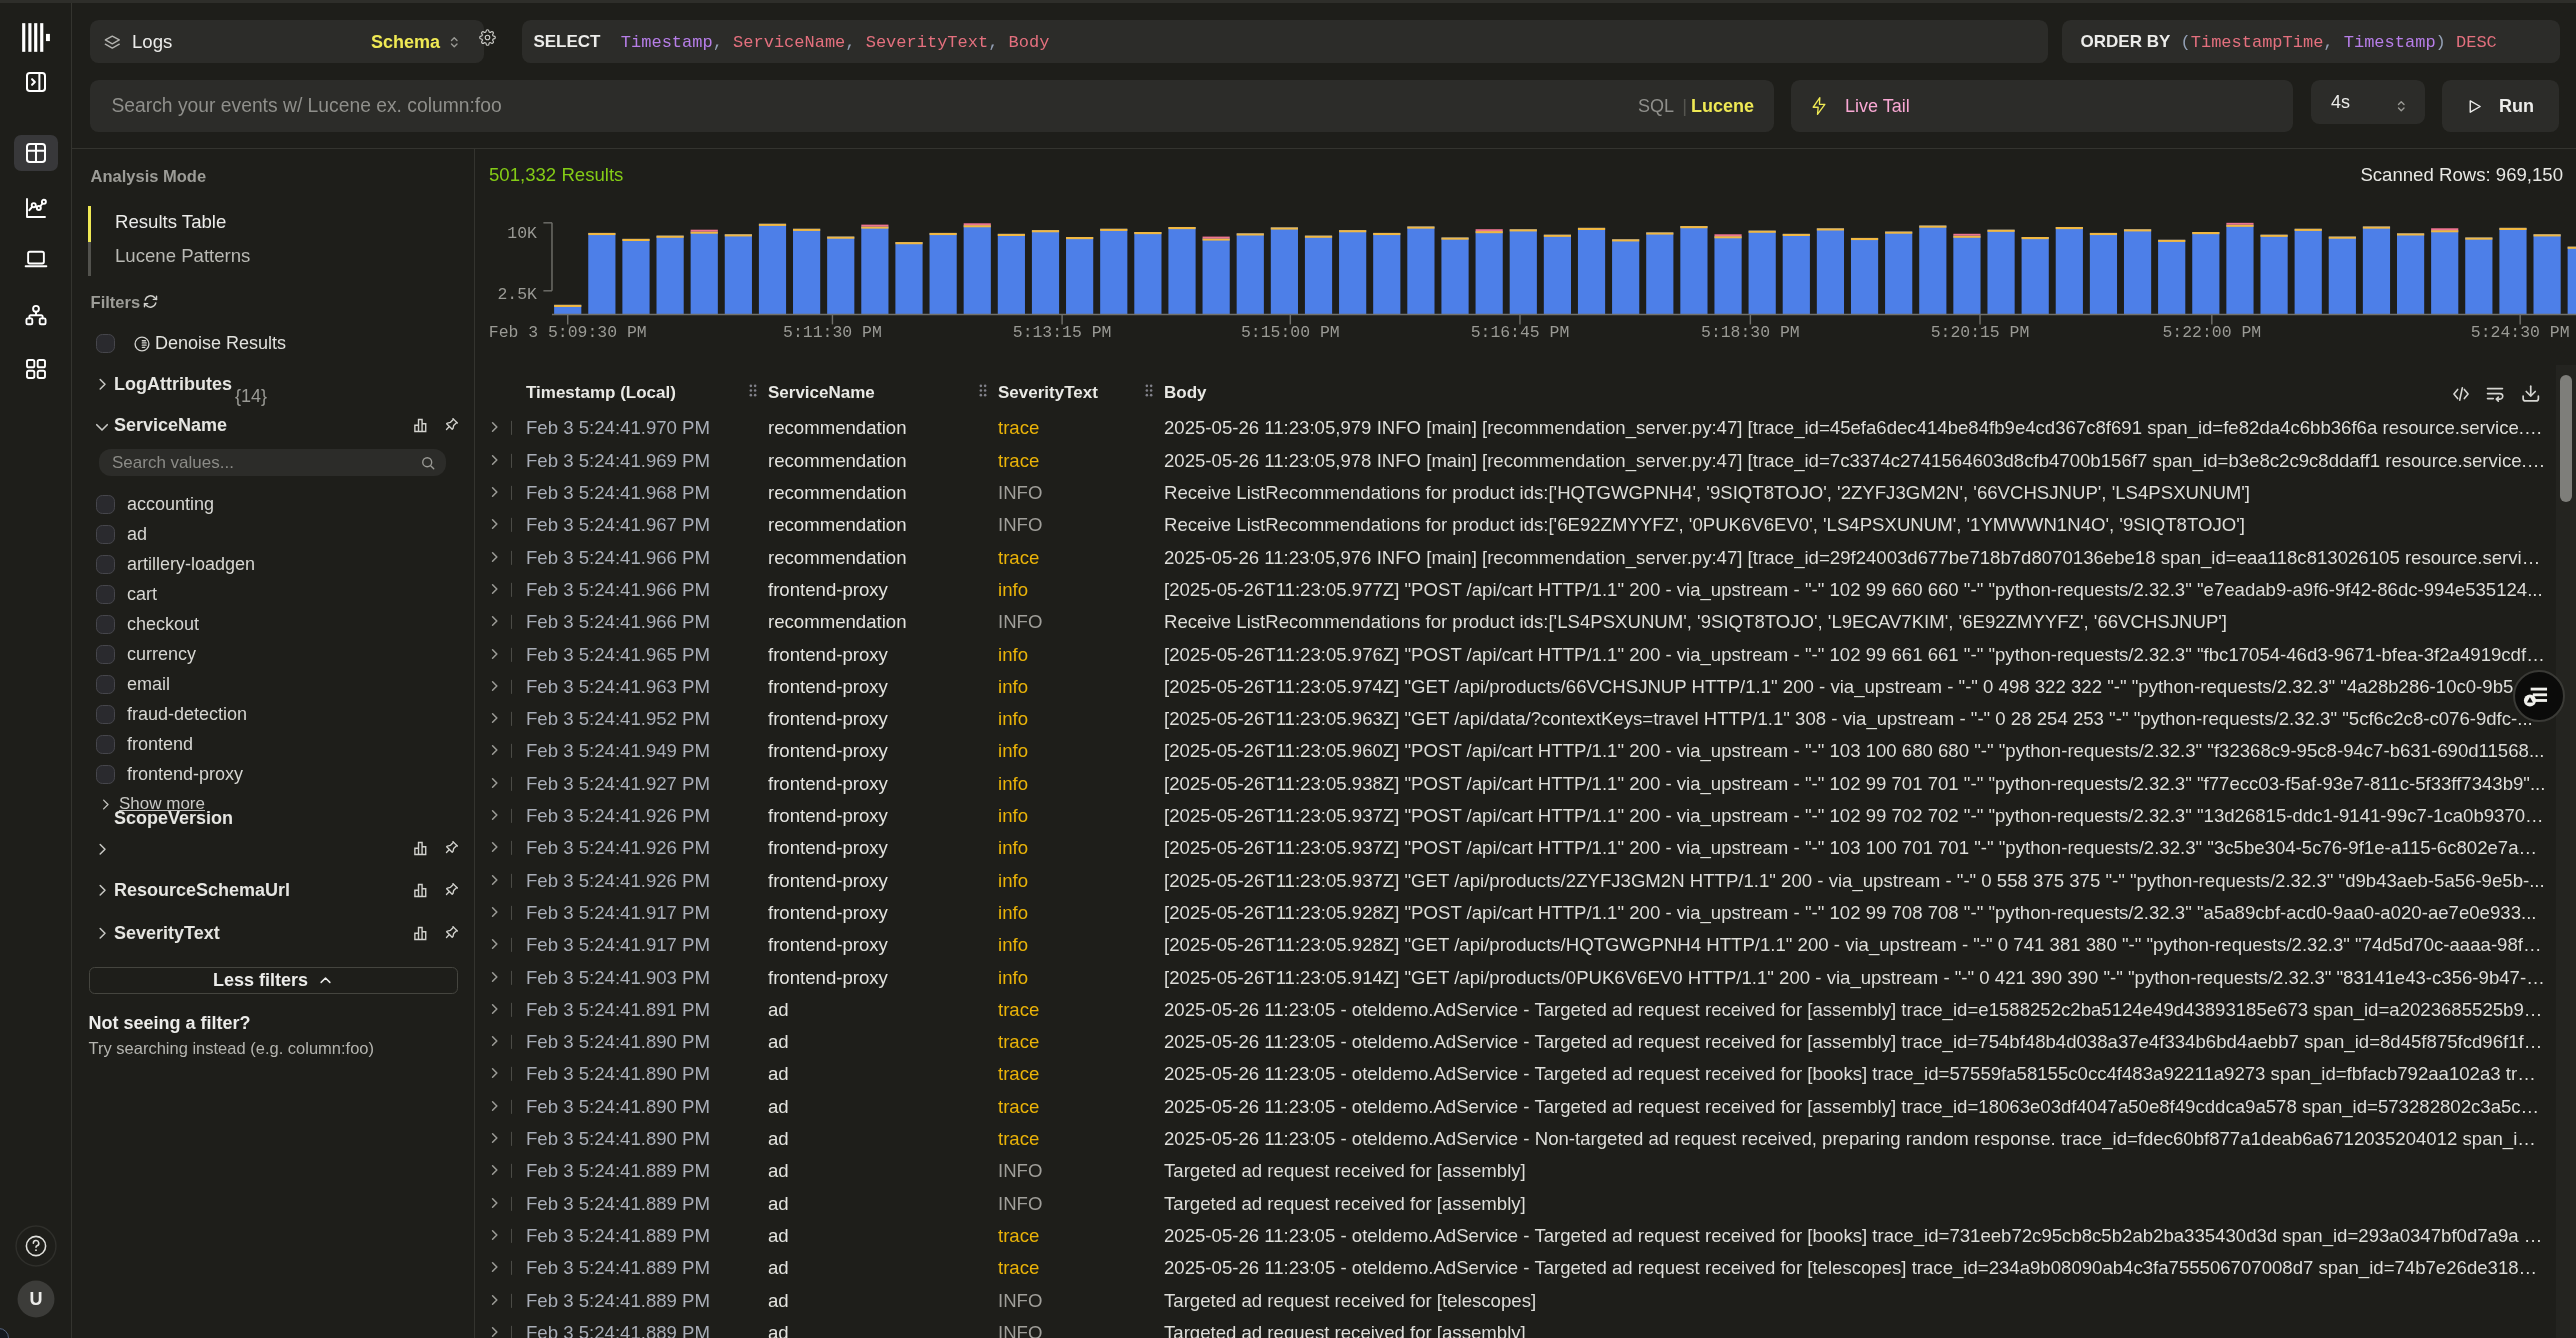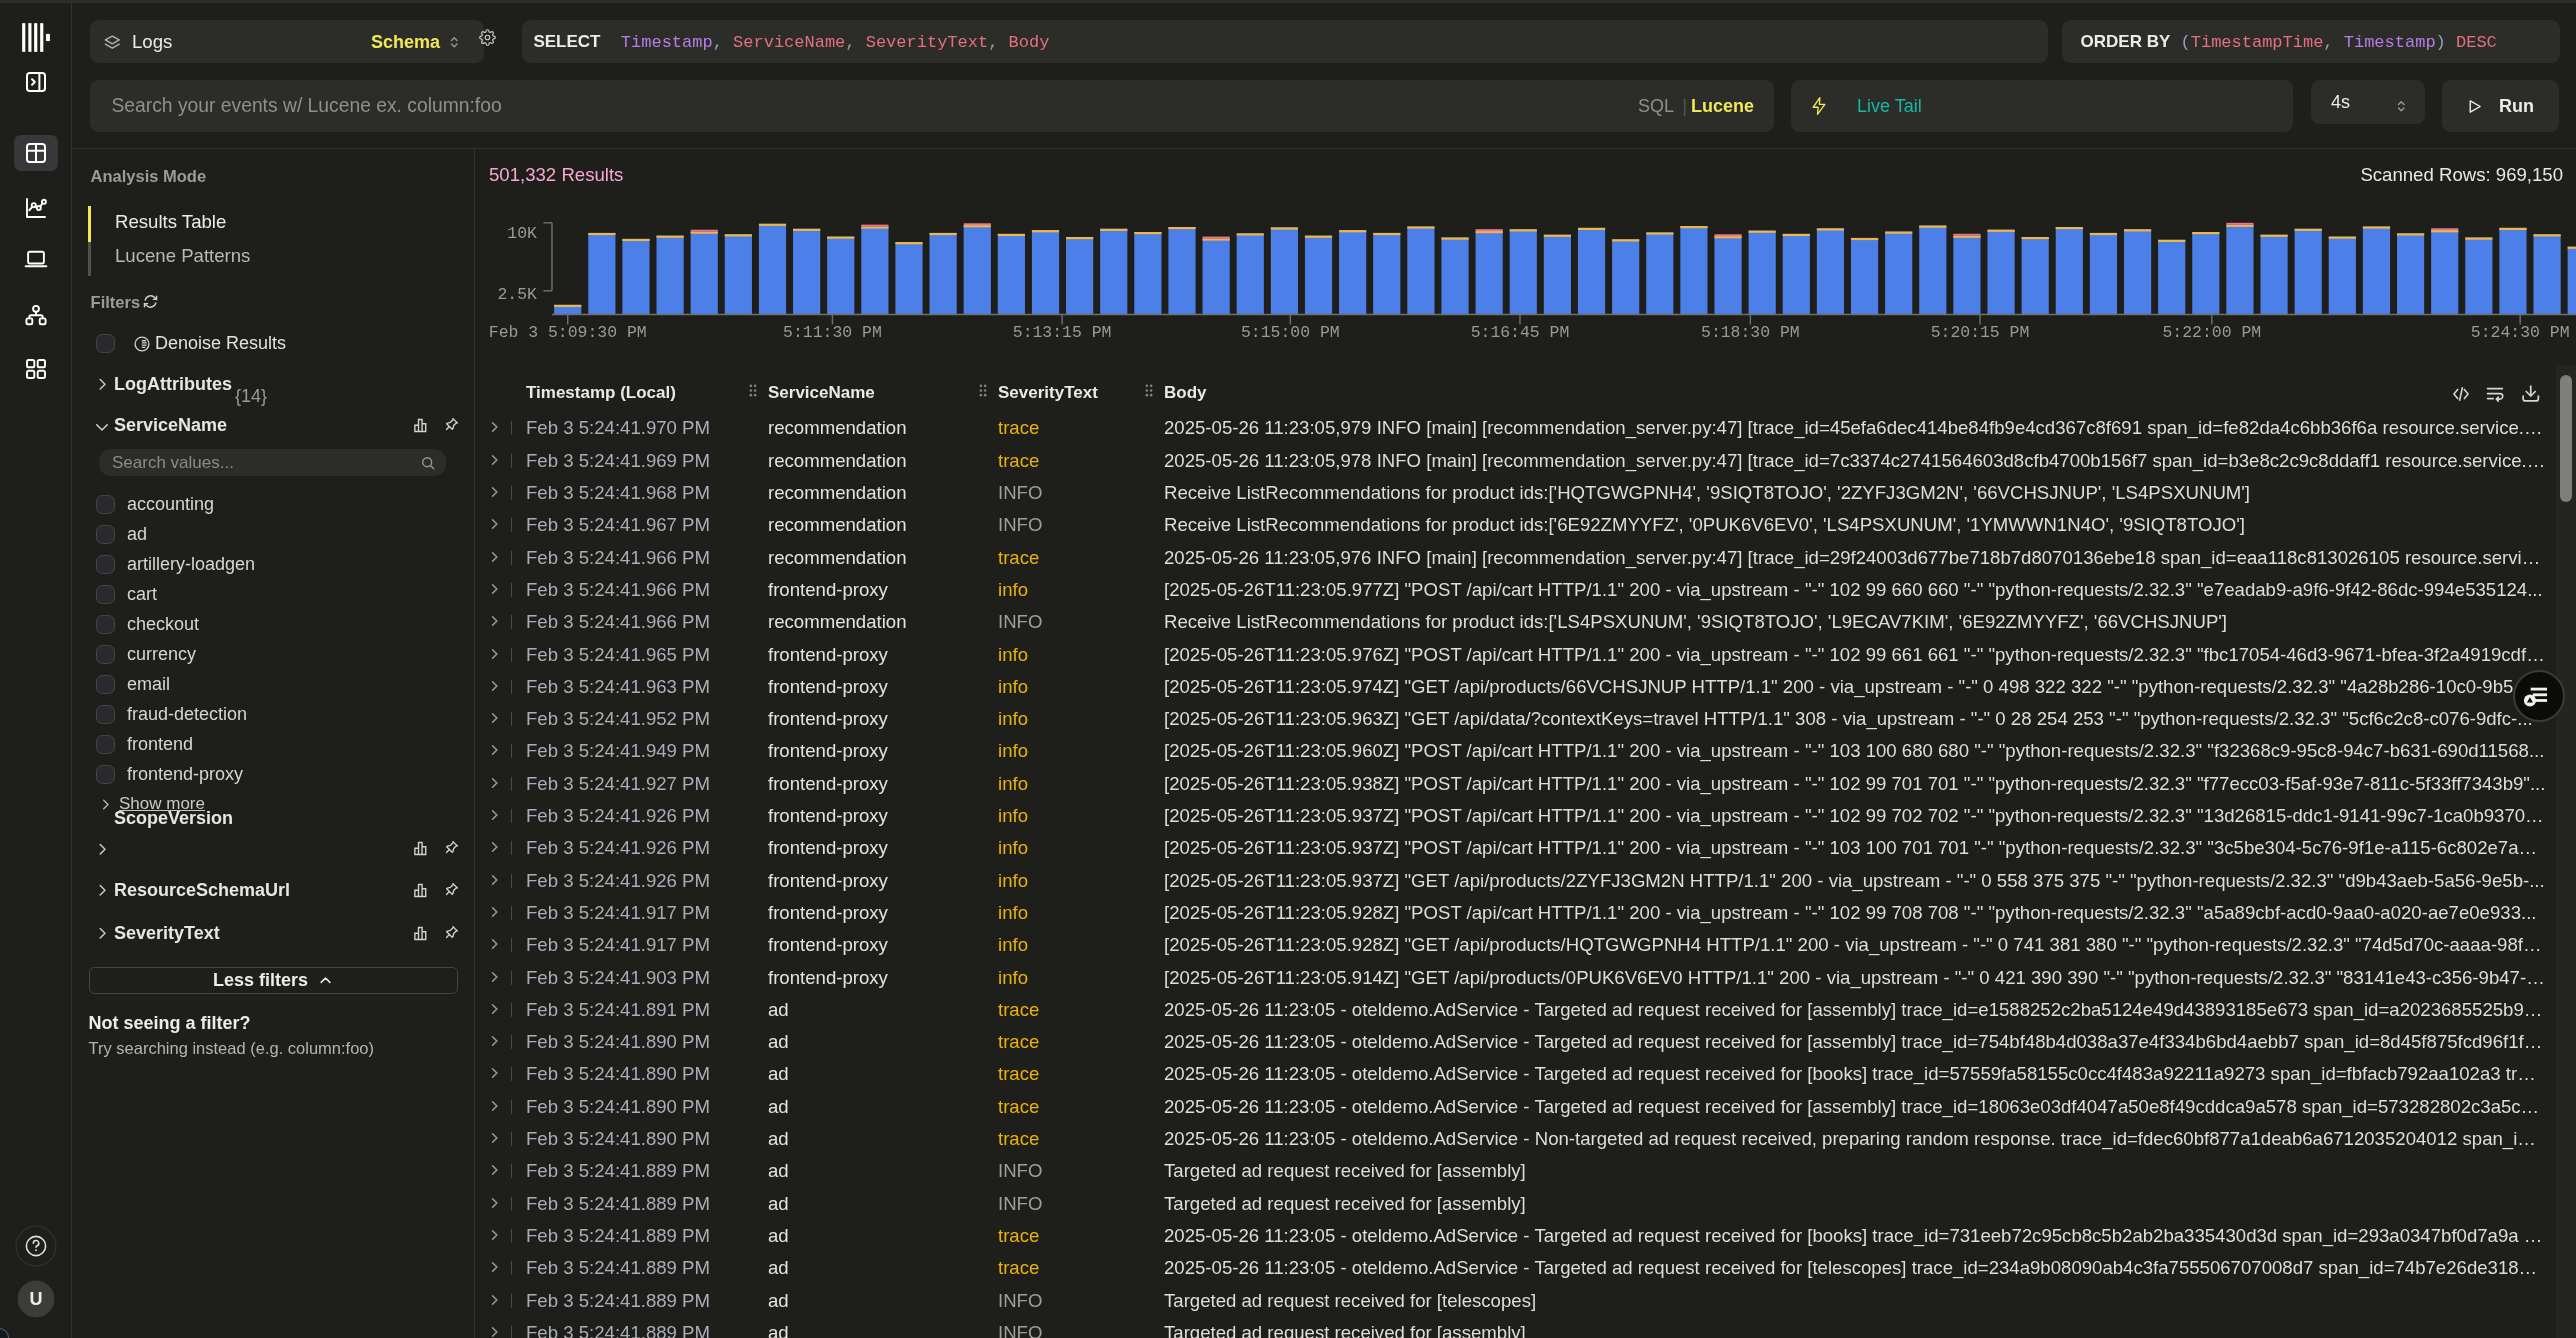--- a/index.html
+++ b/index.html
@@ -133,21 +133,21 @@
 <div id="search">
   <span class="abs" style="left:21.5px; top:50%; transform:translateY(-50%); color:#8f8f8b; font-size:19.3px;">Search your events w/ Lucene ex. column:foo</span>
   <span class="abs" style="right:100px; top:50%; transform:translateY(-50%); color:#8f8f8b; font-size:18px;">SQL</span>
   <span class="abs" style="right:87px; top:50%; transform:translateY(-50%); color:#55554f; font-size:18.6px;">|</span>
   <span class="abs" style="right:20px; top:50%; transform:translateY(-50%); color:#efe954; font-size:18px; font-weight:bold;">Lucene</span>
 </div>
 <div id="livetail">
   <svg style="position:absolute; left:18px; top:15.7px" width="20" height="20" viewBox="0 0 24 24" fill="none" stroke="#efe954" stroke-width="1.6" stroke-linecap="round" stroke-linejoin="round">
     <path d="M13 2L5 13.5h6L10.2 22 19 10h-6.5z"></path>
   </svg>
-  <span class="abs" style="left:66px; top:50%; transform:translateY(-50%); color:#14b8a6; font-size:18px;text-align:right;">Live Tail</span>
+  <span class="abs" style="left:54px; top:50%; transform:translateY(-50%); color:#f9a8d4; font-size:18px;text-align:right;">Live Tail</span>
 </div>
 <div id="foursec">
   <span class="abs" style="left:20px; top:50%; transform:translateY(-50%); color:#ececea; font-size:18px;">4s</span>
   <svg style="position:absolute; right:15.7px; top:18px" width="16.5" height="16.5" viewBox="0 0 24 24" fill="none" stroke="#9a9a95" stroke-width="2" stroke-linecap="round" stroke-linejoin="round">
     <polyline points="8,9.5 12,5.5 16,9.5"></polyline>
         <polyline points="8,14.5 12,18.5 16,14.5"></polyline>
   </svg>
 </div>
 <div id="runbtn">
   <svg style="position:absolute; left:24px; top:18px" width="17" height="17" viewBox="0 0 24 24" fill="none" stroke="#ececea" stroke-width="2" stroke-linejoin="round">
@@ -289,21 +289,21 @@
     <svg width="15" height="15" viewBox="0 0 24 24" fill="none" stroke="#ececea" stroke-width="2.4" stroke-linecap="round" stroke-linejoin="round">
           <polyline points="5,15 12,8 19,15"></polyline>
         </svg>
   </div>
 
   <div class="fitem" style="left:16.5px; top:875px; color:#ececea; font-weight:bold; font-size:18px;">Not seeing a filter?</div>
   <div class="fitem" style="left:16.5px; top:900px; color:#b5b5b0; font-size:16.5px;">Try searching instead (e.g. column:foo)</div>
 </div>
 
 <div id="main">
-  <div class="abs" style="left:15px; top:26.5px; transform:translateY(-50%); color:#f9a8d4; font-size:18.6px;">501,332 Results</div>
+  <div class="abs" style="left:15px; top:26.5px; transform:translateY(-50%); color:#84cc16; font-size:18.6px;">501,332 Results</div>
   <div class="abs" style="right:13px; top:27px; transform:translateY(-50%); color:#e8e8e4; font-size:18.6px;">Scanned Rows: 969,150</div>
 
   <svg class="abs" style="left:0; top:61px" width="2102" height="140" viewBox="0 0 2938 195">
     <text x="88" y="40" text-anchor="end" class="ax">10K</text>
     <text x="88" y="126" text-anchor="end" class="ax">2.5K</text>
     <line x1="109" y1="19" x2="109" y2="114" stroke="#70706b" stroke-width="2"></line>
     <line x1="97" y1="19" x2="109" y2="19" stroke="#70706b" stroke-width="2"></line>
     <line x1="97" y1="114" x2="109" y2="114" stroke="#70706b" stroke-width="2"></line>
     <rect x="112.0" y="133.6" width="38" height="13.4" fill="#4d7fe8"></rect>
 <rect x="112.0" y="133.6" width="38" height="3" fill="#f0b843"></rect>

